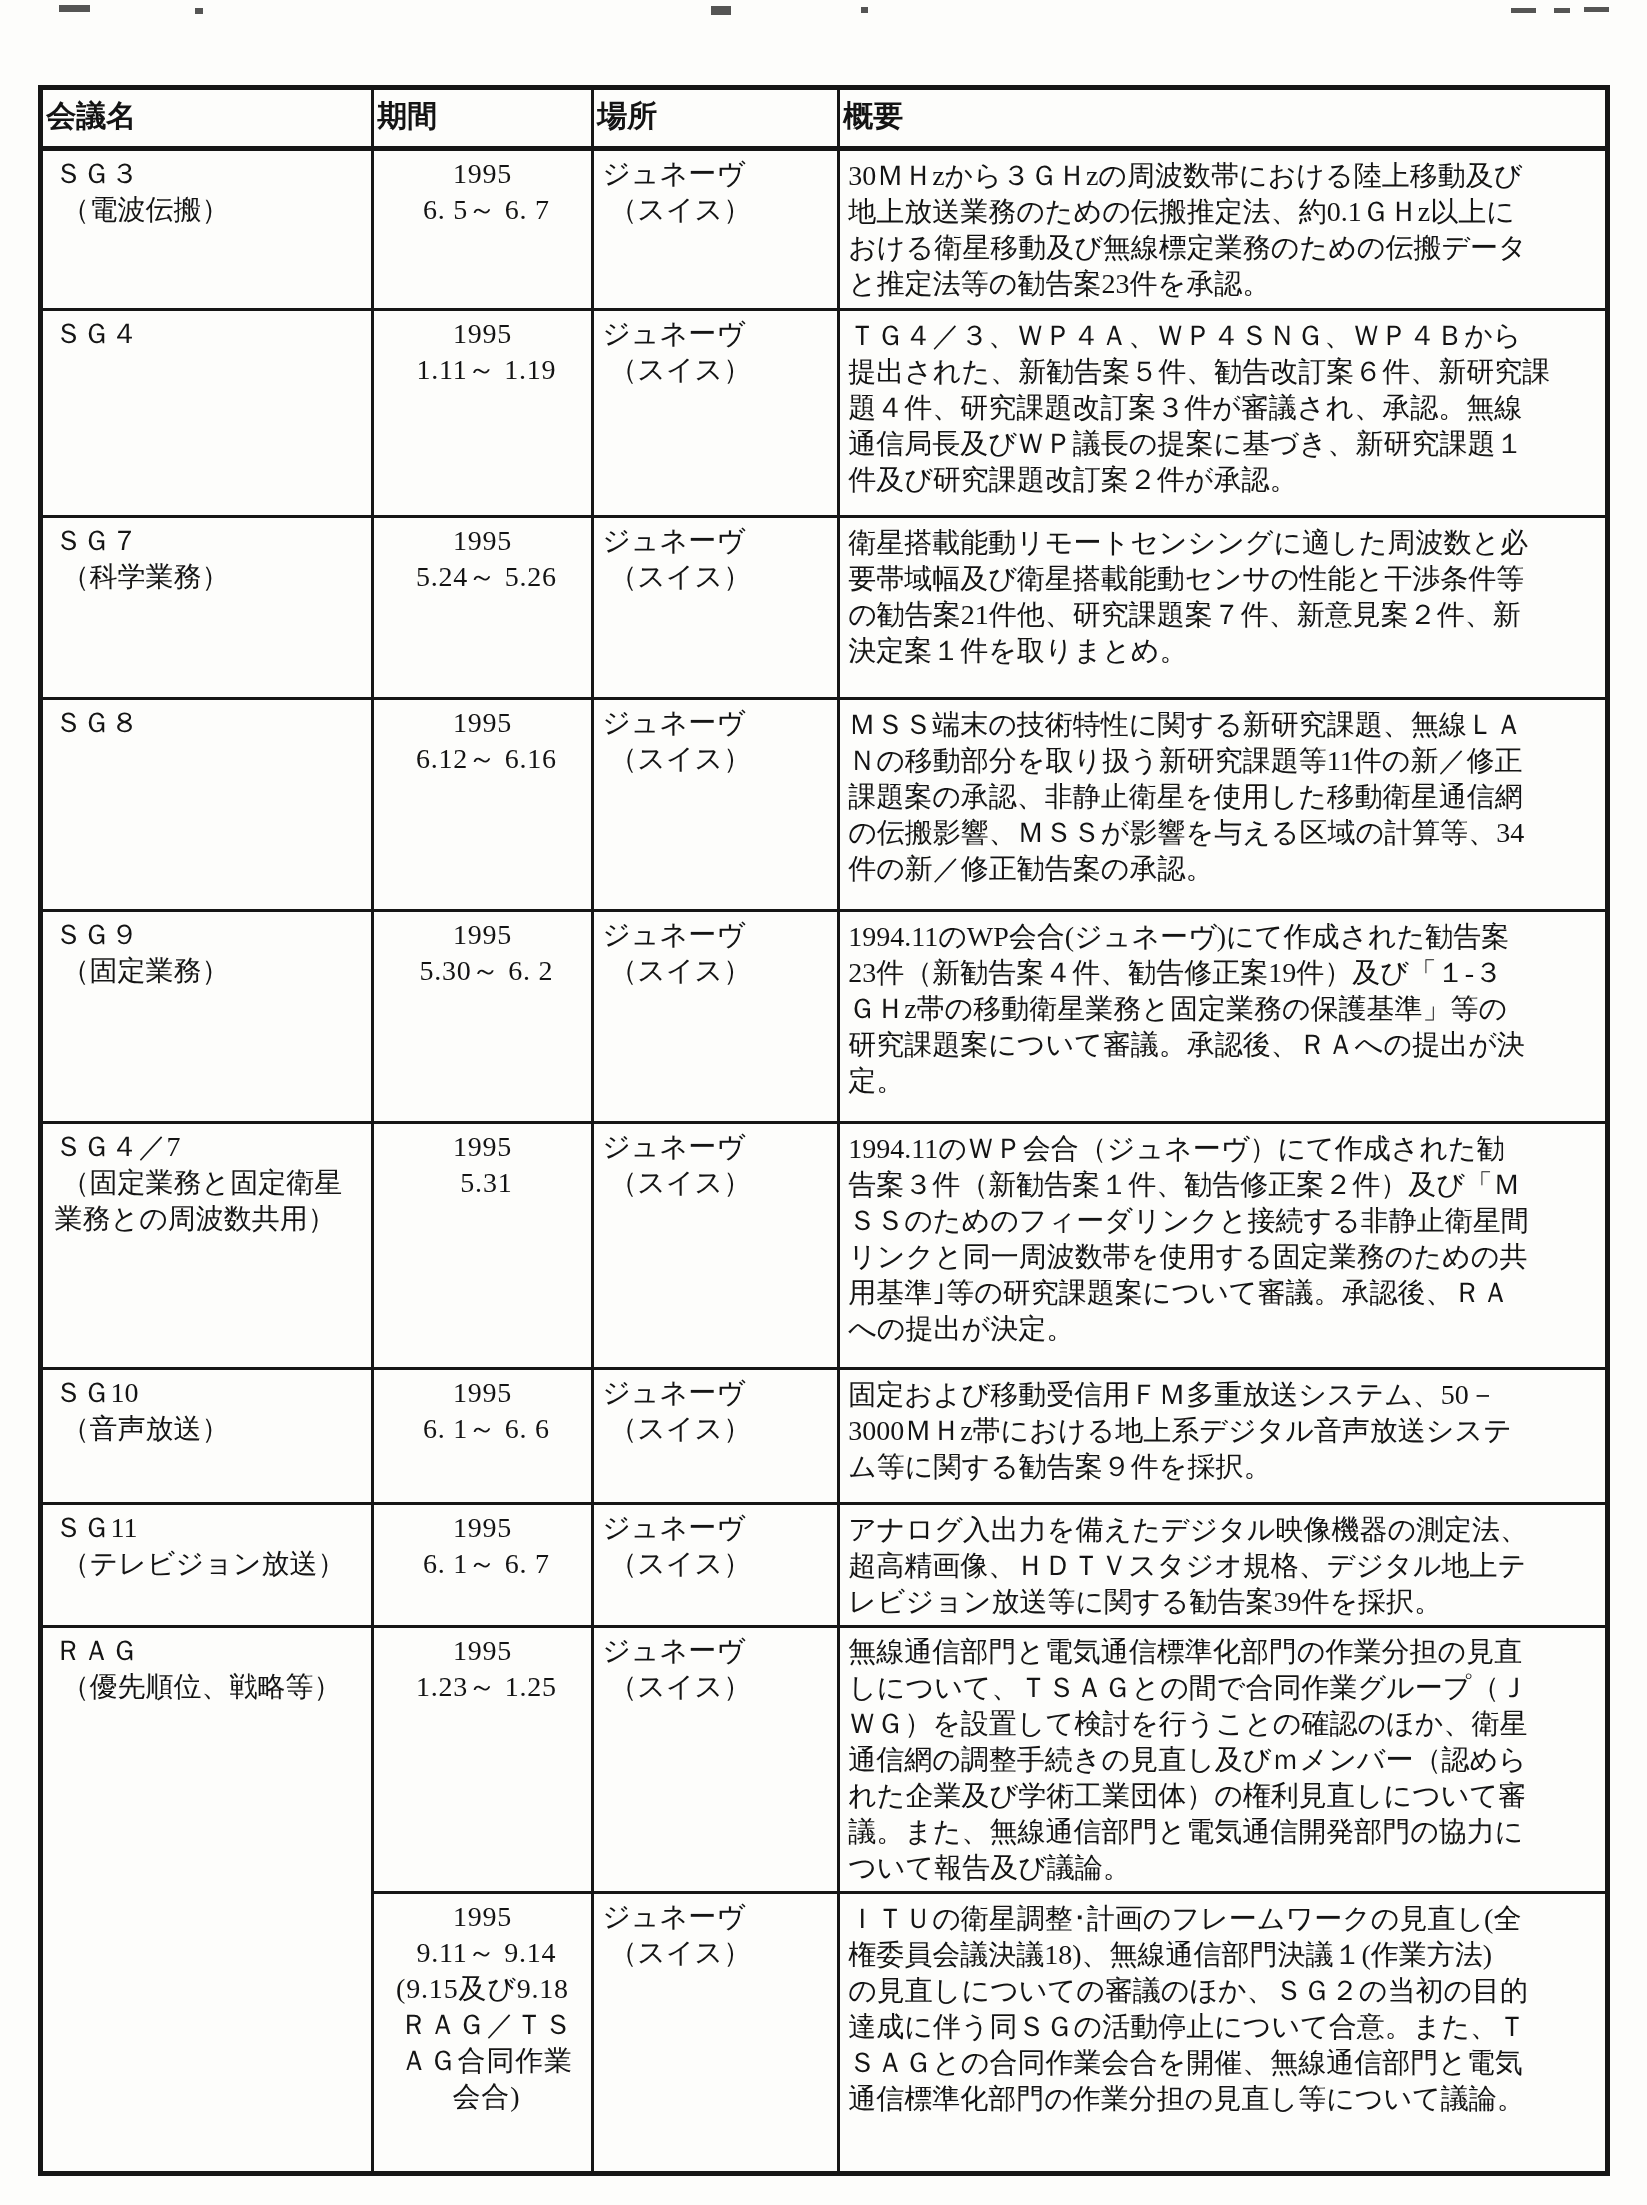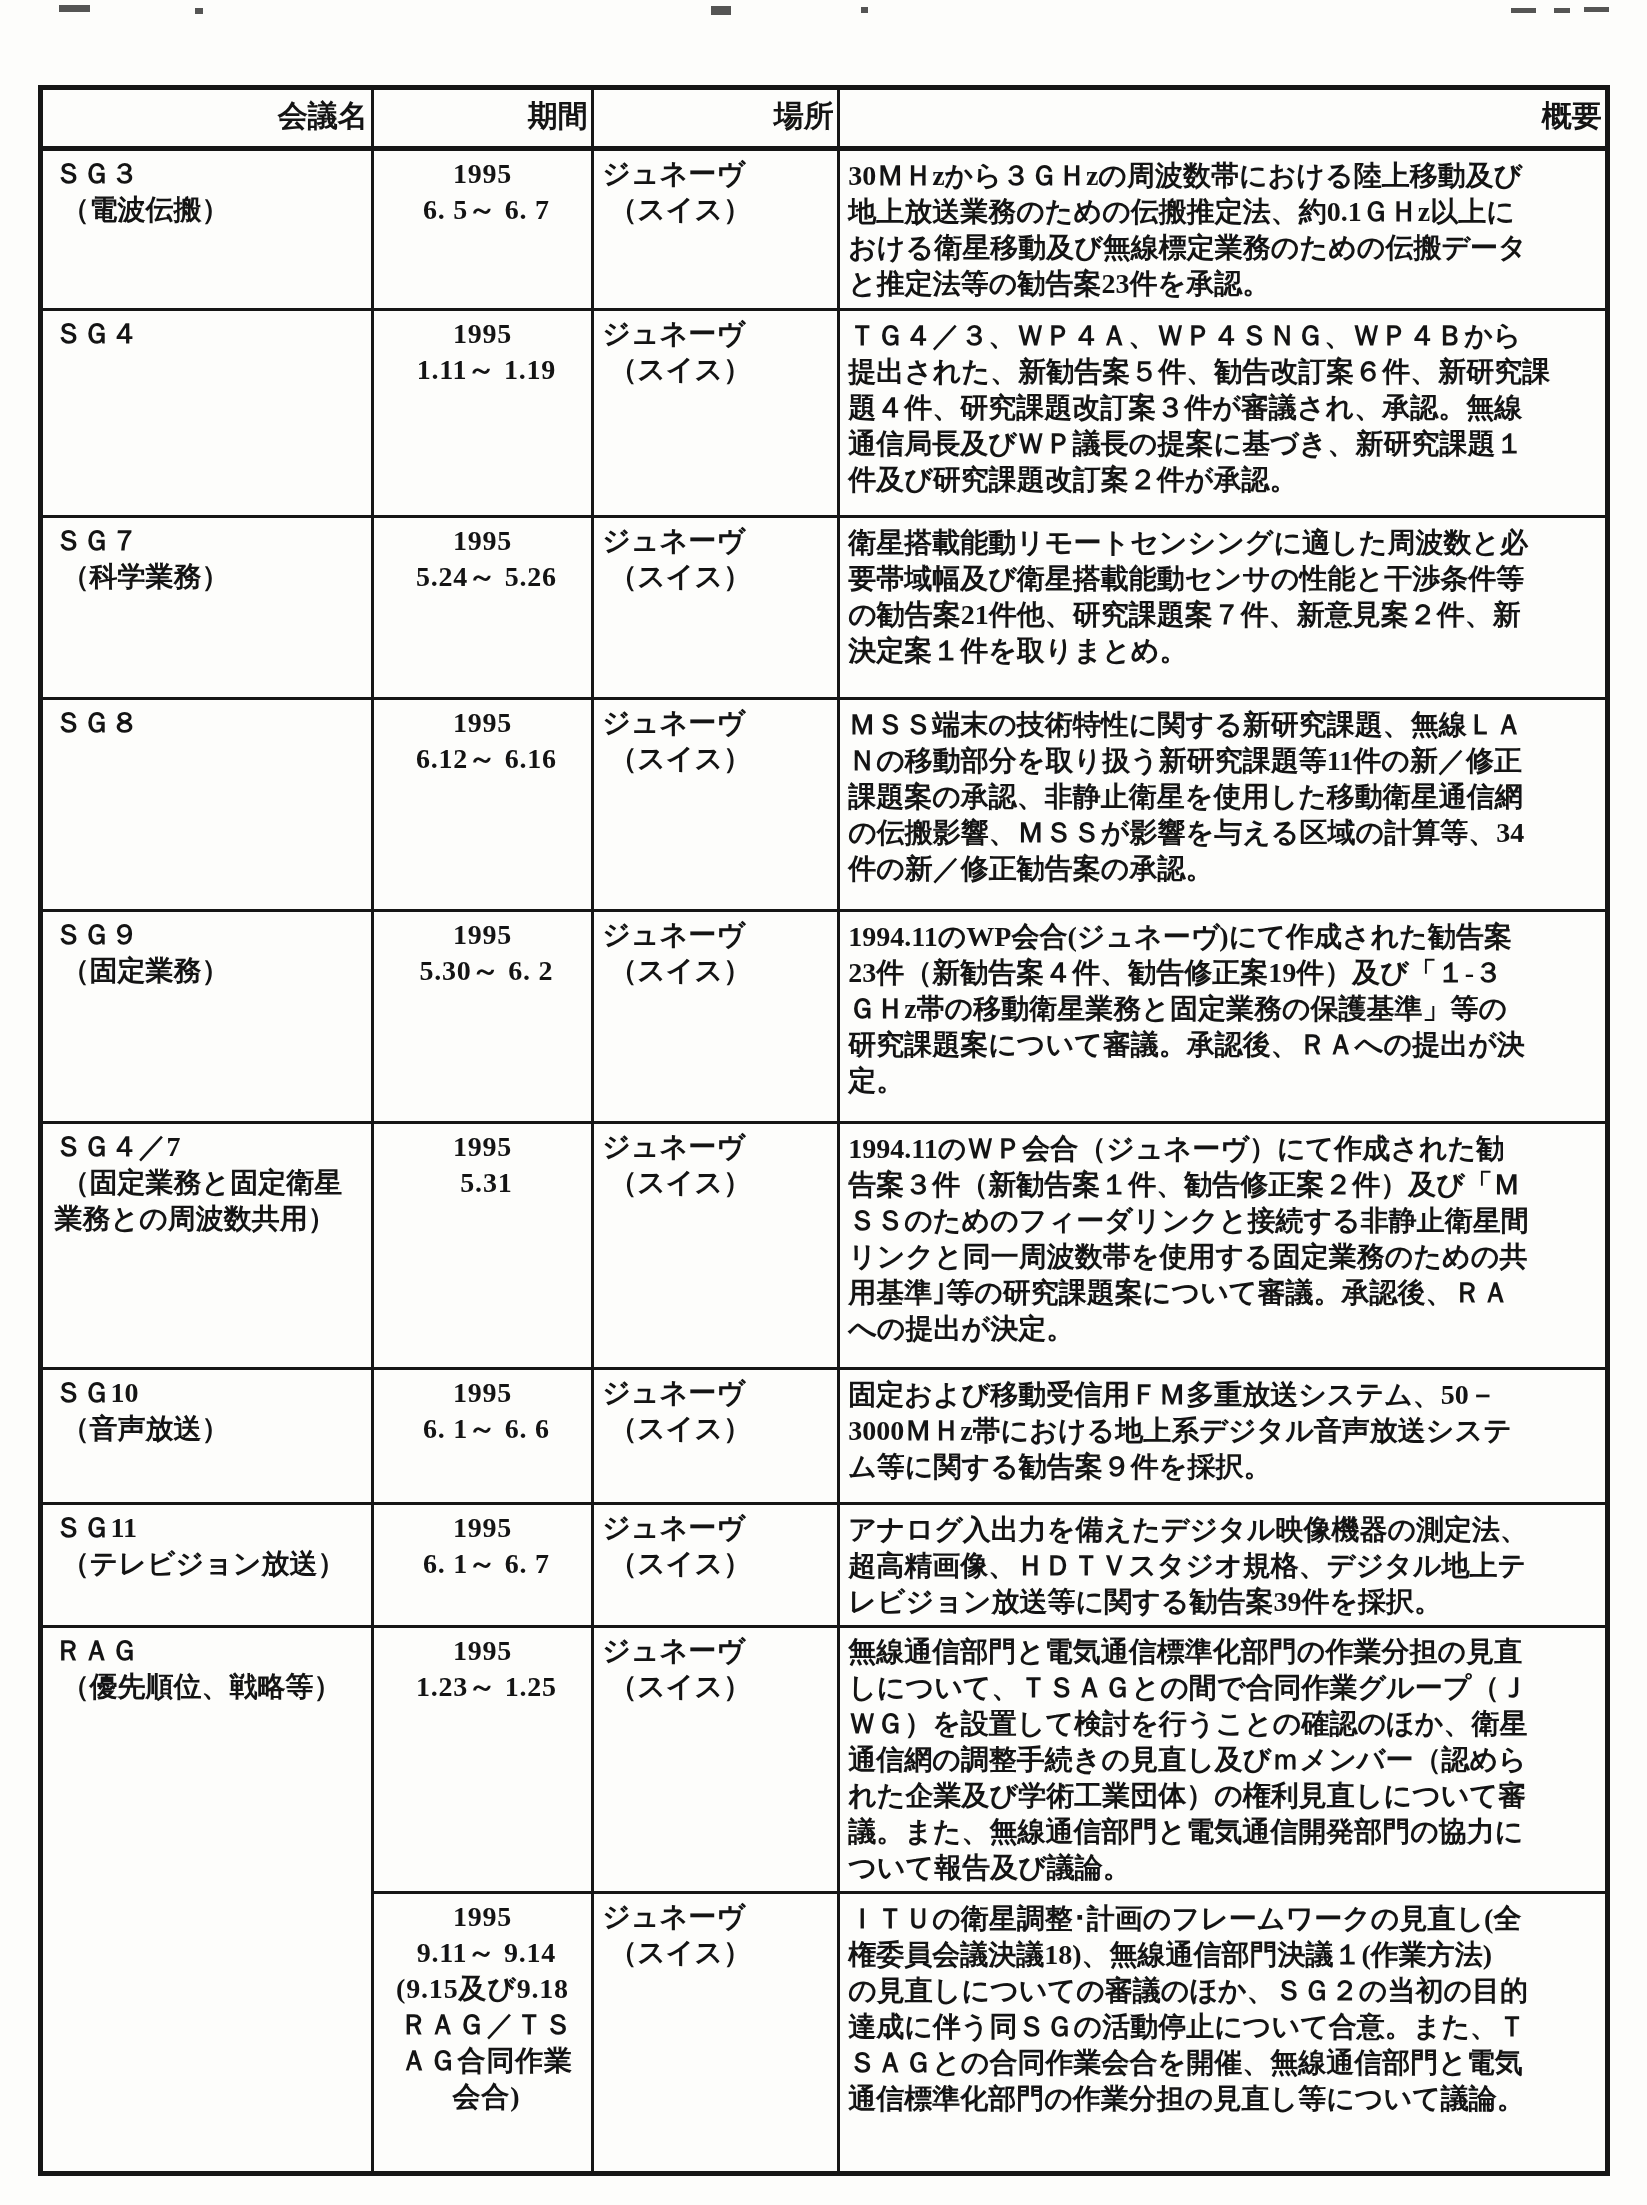--- a/index.html
+++ b/index.html
@@ -16,28 +16,28 @@
     width:1567px;
     border-collapse:collapse;
     table-layout:fixed;
     border:5.7px solid #161616;
   }
   .meeting-table th,.meeting-table td{
     border:3.3px solid #161616;
     vertical-align:top;
     font-size:28px;
     line-height:36px;
-    font-weight:700;
+    font-weight:400;
     padding:5px 8.2px;
     white-space:pre-wrap;
     word-break:break-all;
     overflow:hidden;
   }
   .meeting-table thead th{
-    text-align:right;
+    text-align:left;
     font-size:30px;
     font-weight:600;
     padding:8.2px 3.3px;
     border-bottom-width:5px;
     white-space:nowrap;
   }
   td.cell-name{padding-left:11.5px;}
   td.cell-period{letter-spacing:0.8px;text-align:center;}
   td.cell-summary{padding:6.6px 10px 5px 8.2px;}
   

